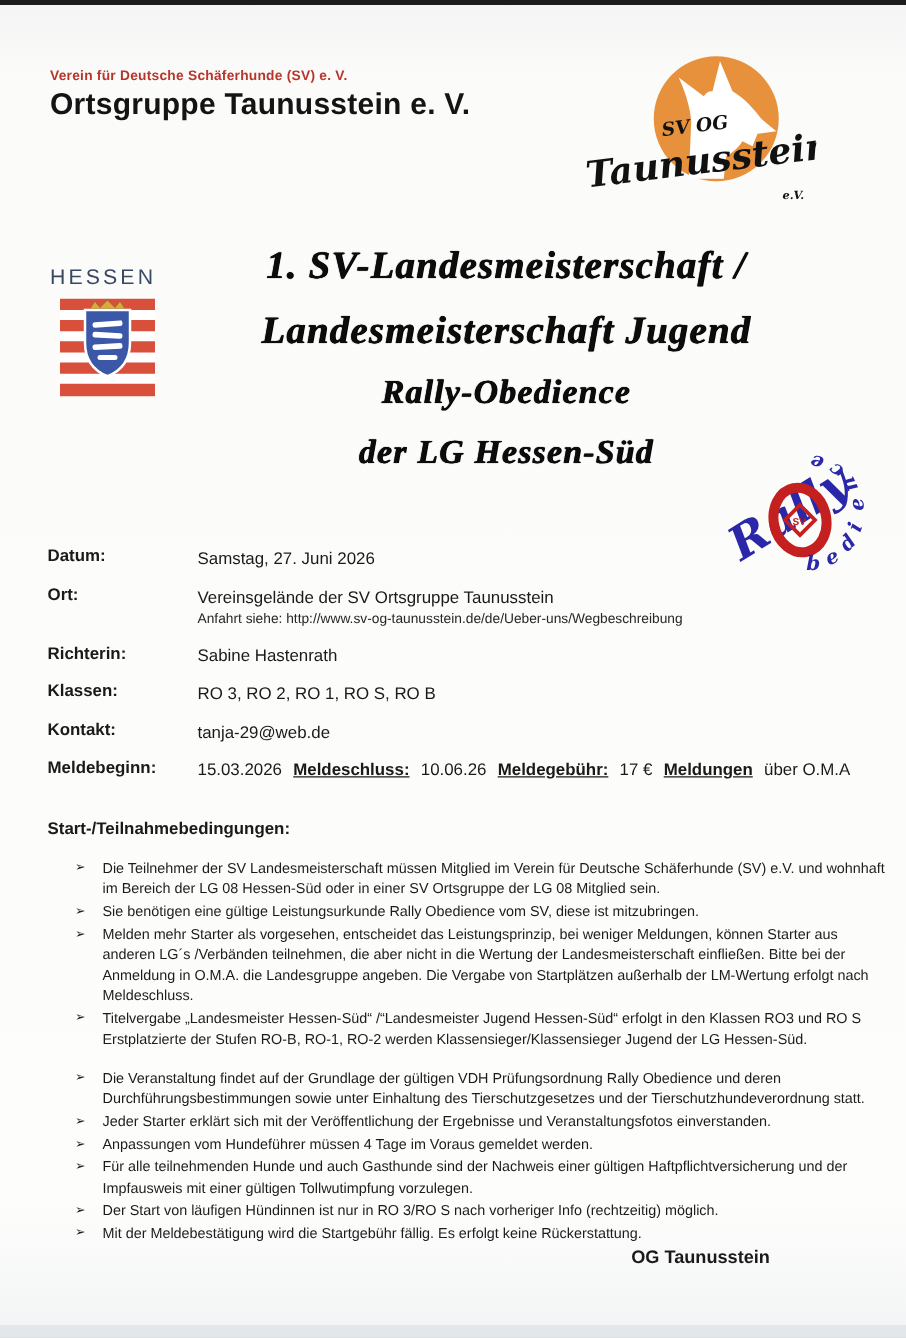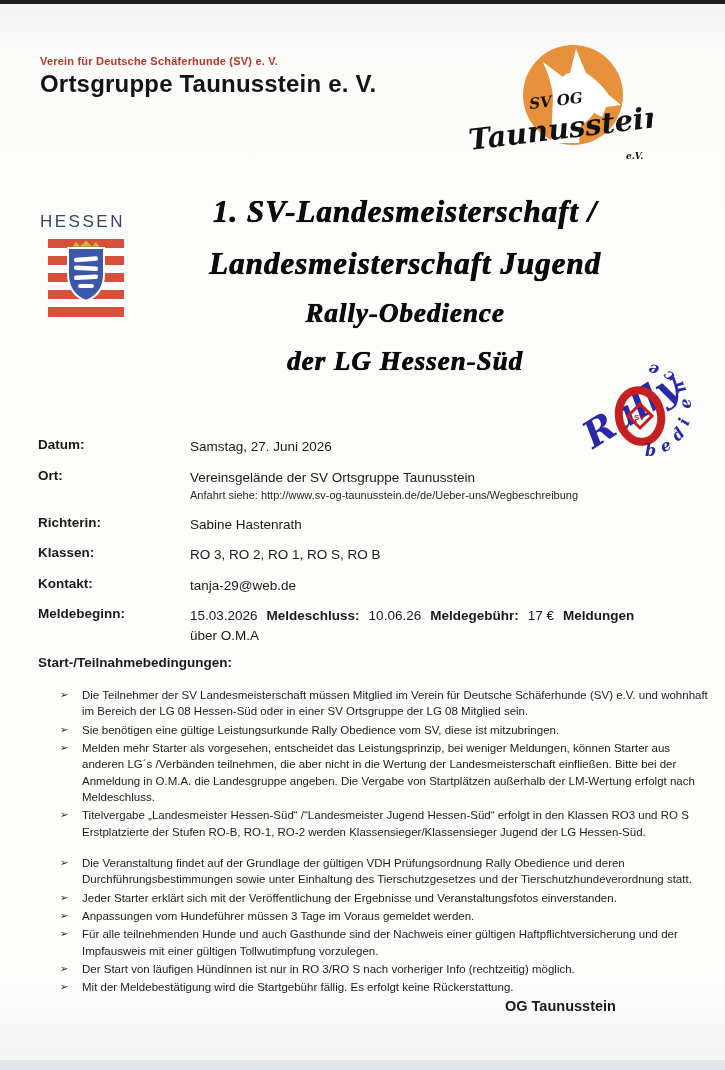--- a/index.html
+++ b/index.html
@@ -27,26 +27,26 @@
            font-family:Liberation Serif, serif; font-style:italic; font-weight:bold; color:#0c0c0c; }
   .title .t-line { line-height:1; margin-bottom:21px; letter-spacing:1px;
                    text-shadow:0 0 .8px #000, .5px 0 0 #000; }
   .t-big { font-size:31px; }
   .t-mid { font-size:27px; }
 
   .rally-logo { position:absolute; left:578px; top:350px; width:145px; height:112px; }
 
   
   .details { position:absolute; left:38px; top:437px; width:670px; font-size:13.5px; }
-  .drow { display:flex; margin-bottom:11px;gap:32px; }
+  .drow { display:flex; margin-bottom:11px; }
   .dlabel { width:120px; font-weight:bold; flex:0 0 120px; }
   .dval { line-height:1.45; }
   .dsub { font-size:11px; line-height:1.5; color:#262626; }
   .reg-line { display:flex; flex-wrap:wrap; column-gap:9px; }
-  .reg-line .b { font-weight:bold; }
+  .reg-line .b { font-weight:bold;text-decoration:underline; }
 
   
   .conditions { position:absolute; left:38px; top:655px; width:672px; }
   .cond-head { font-weight:bold; font-size:13.5px; margin-bottom:17px; }
   .cond-list { margin:0; padding:0 0 0 22px; list-style:none; }
   .cond-list li { display:flex; gap:11px; margin:2px 0; font-size:11.5px; line-height:1.42; color:#1c1c1c; }
   .cond-list li.group-start { margin-top:15px; }
   .bmark { flex:0 0 11px; font-size:10px; padding-top:1px; color:#1c1c1c; }
 
   .closing { position:absolute; left:38px; top:963px; font-weight:bold; font-size:13.5px; }
@@ -185,21 +185,21 @@
       <li class="group-start">
           <span class="bmark">➢</span>
           <span class="btext">Die Veranstaltung findet auf der Grundlage der gültigen VDH Prüfungsordnung Rally Obedience und deren Durchführungsbestimmungen sowie unter Einhaltung des Tierschutzgesetzes und der Tierschutzhundeverordnung statt.</span>
         </li>
       <li>
           <span class="bmark">➢</span>
           <span class="btext">Jeder Starter erklärt sich mit der Veröffentlichung der Ergebnisse und Veranstaltungsfotos einverstanden.</span>
         </li>
       <li>
           <span class="bmark">➢</span>
-          <span class="btext">Anpassungen vom Hundeführer müssen 3 Tage im Voraus gemeldet werden.</span>
+          <span class="btext">Anpassungen vom Hundeführer müssen 4 Tage im Voraus gemeldet werden.</span>
         </li>
       <li>
           <span class="bmark">➢</span>
           <span class="btext">Für alle teilnehmenden Hunde und auch Gasthunde sind der Nachweis einer gültigen Haftpflichtversicherung und der Impfausweis mit einer gültigen Tollwutimpfung vorzulegen.</span>
         </li>
       <li>
           <span class="bmark">➢</span>
           <span class="btext">Der Start von läufigen Hündinnen ist nur in RO 3/RO S nach vorheriger Info (rechtzeitig) möglich.</span>
         </li>
       <li>

